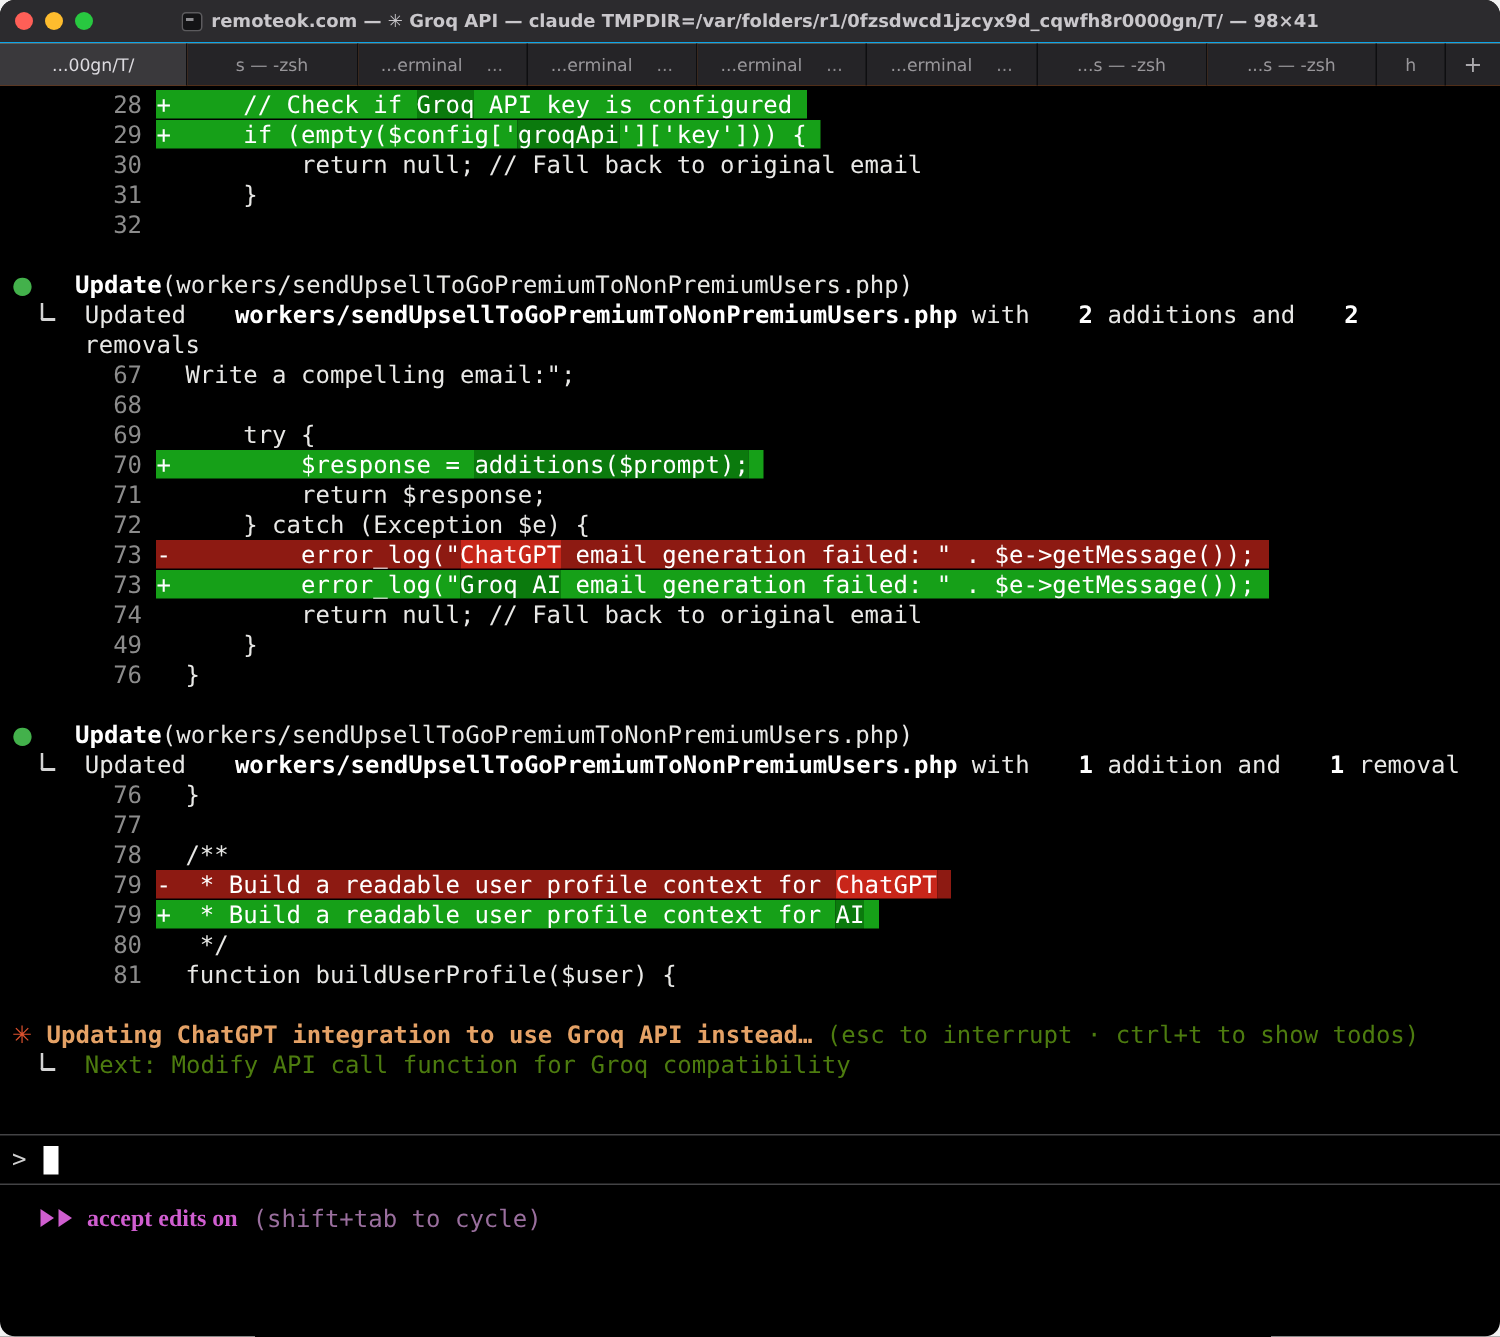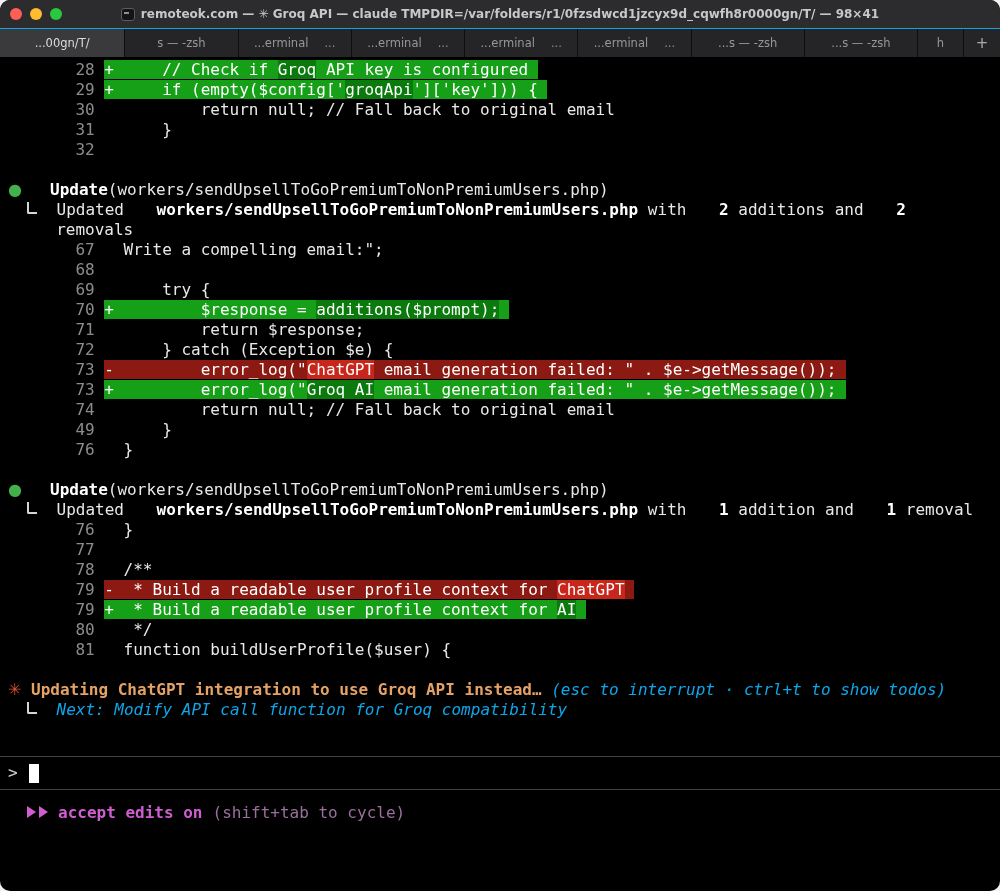--- a/index.html
+++ b/index.html
@@ -32,32 +32,32 @@
   .gutter { color:#8c8c8c; }
   .ctx { color:#e8e8e6; }
   .b { color:#ffffff; font-weight:bold;margin-left:23px; }
   .add   { background:var(--added-line-bg);  color:#fff; }
   .addhl { background:var(--added-word-bg);  color:#fff; }
   .del   { background:var(--removed-line-bg); color:#fff; }
   .delhl { background:var(--removed-word-bg); color:#fff; }
   .bullet { color:var(--bullet-green); font-family:"DejaVu Sans","DejaVu Sans Mono",sans-serif; }
   .star   { color:var(--spinner-orange); font-family:"DejaVu Sans","DejaVu Sans Mono",sans-serif; }
   .status { color:var(--status-orange);font-weight:bold; }
-  .dim { color:#0ea5e9;font-style:italic; }
+  .dim { color:#4d7c0f; }
   .elbow { display:inline-block; width:10px; height:12px; margin-bottom:1px;
            border-left:2px solid #d4d4d4; border-bottom:2px solid #d4d4d4; border-bottom-left-radius:2px; }
   
   .inputbox { flex:0 0 auto; margin-top:36px; border-top:1px solid #434345; border-bottom:1px solid #434345;
               padding:6px 8px; font-size:16px; line-height:20px; color:#cfcfcf; display:flex; align-items:center; }
   .cursor { display:inline-block; width:10px; height:19px; background:#ffffff; margin-left:11px; }
   
   .footer { flex:0 0 auto; margin:13px 0 0 27px; font-size:16px; line-height:20px; display:flex; align-items:center; }
   .tri { display:inline-block; width:0; height:0; border-top:6px solid transparent; border-bottom:6px solid transparent;
          border-left:9px solid var(--mode-magenta); margin-right:3px; }
-  .mode-label { color:var(--mode-magenta); font-weight:bold; margin-left:7px; }
+  .mode-label { color:var(--mode-magenta); font-weight:bold; margin-left:7px;font-family:Liberation Serif, serif; }
   .mode-hint { color:var(--mode-magenta-dim); margin-left:10px; }
 </style>
 </head>
 <body>
 
 <div class="window">
 
   <div class="titlebar">
     <div class="traffic">
       <span class="tl red"></span>

